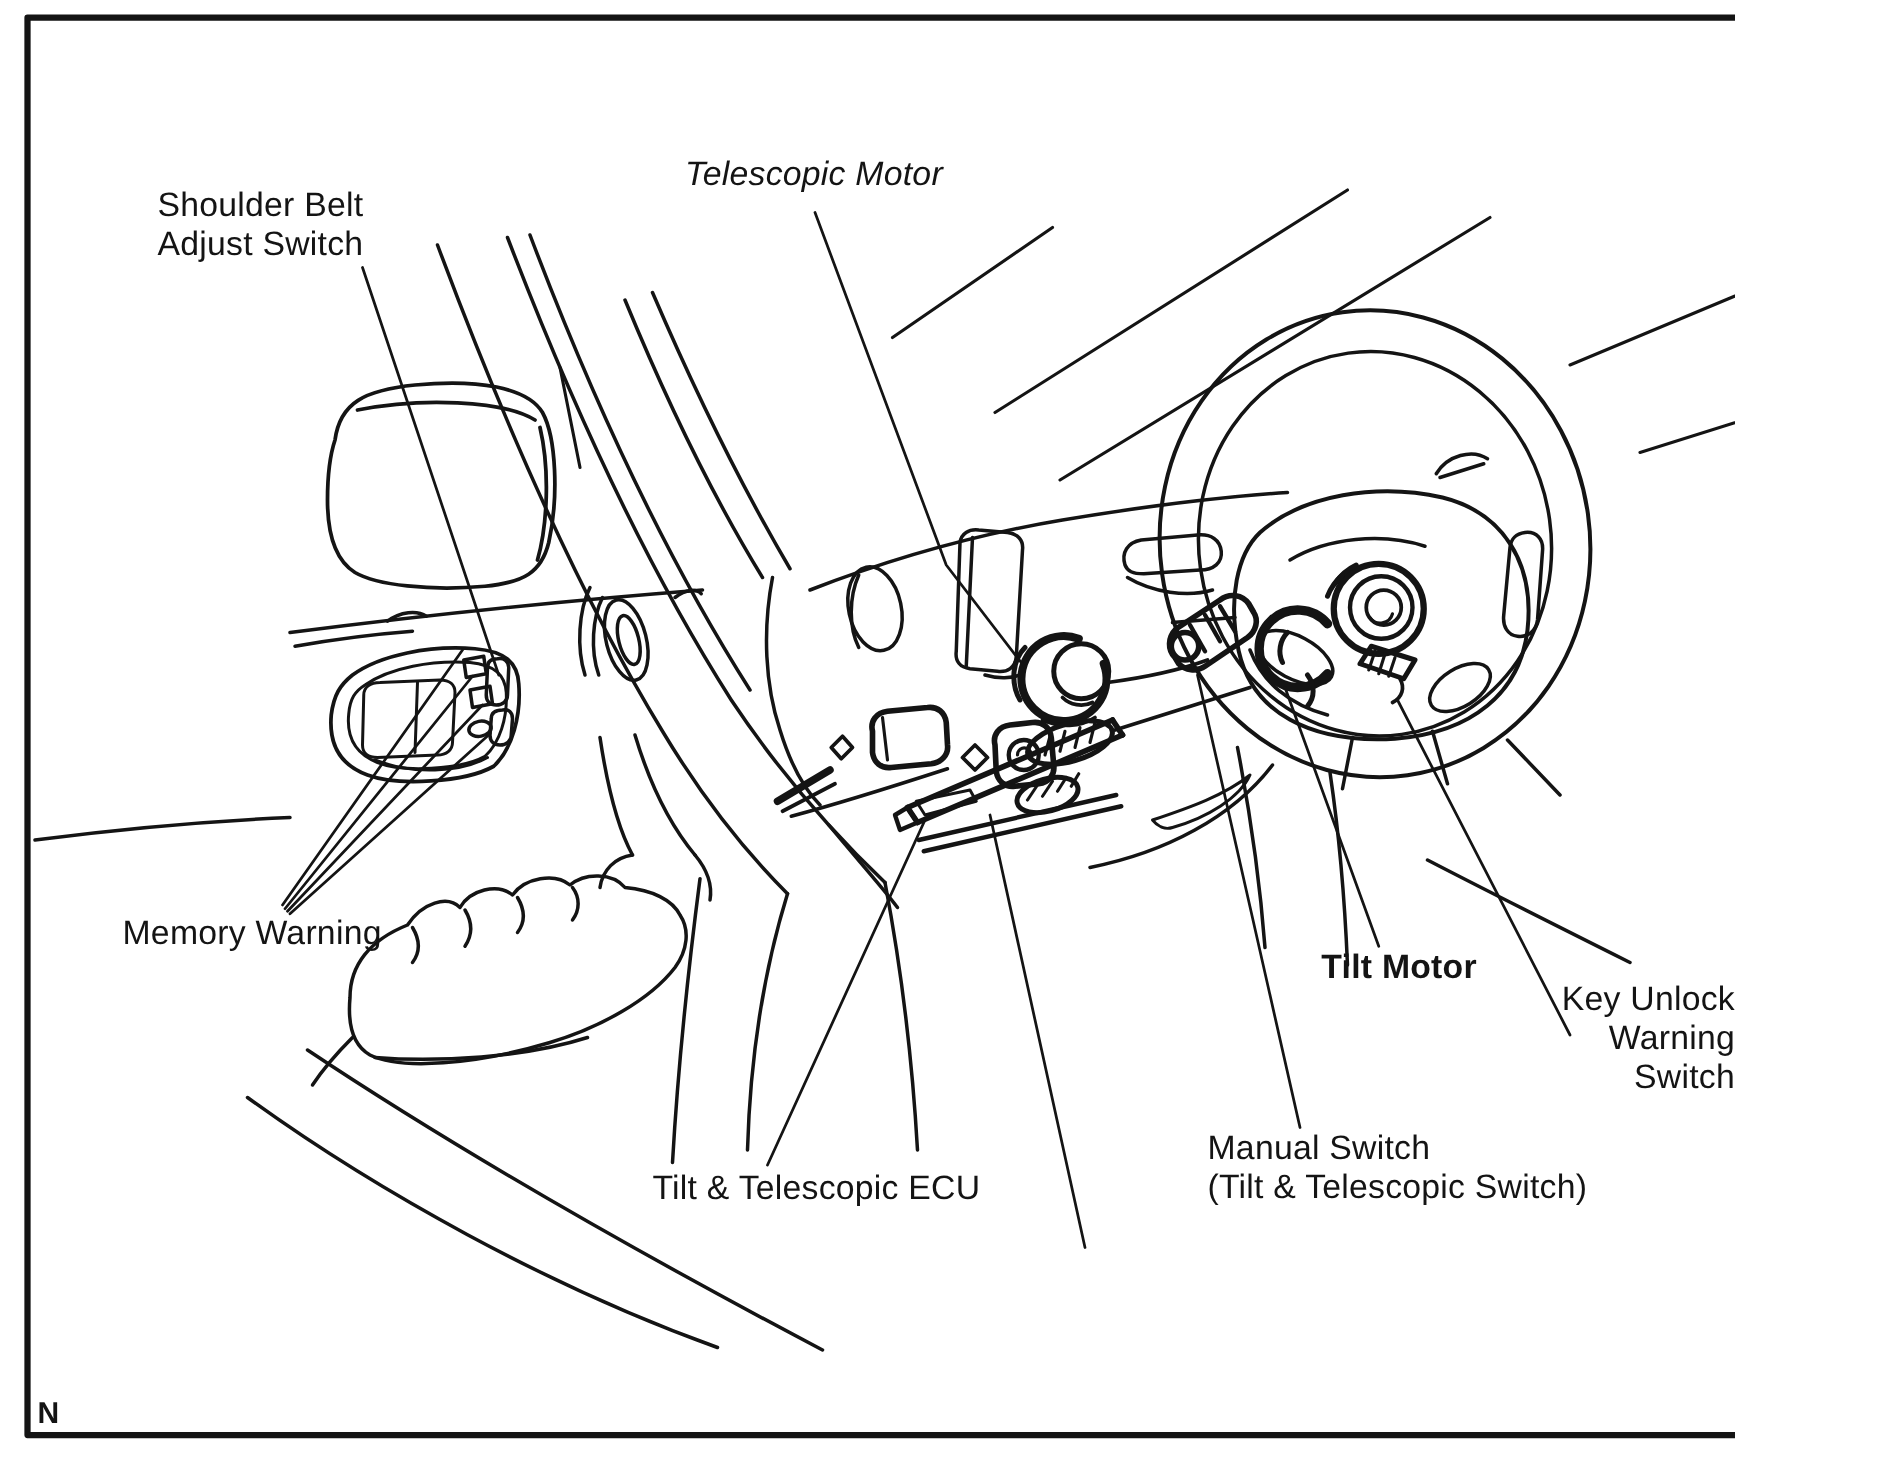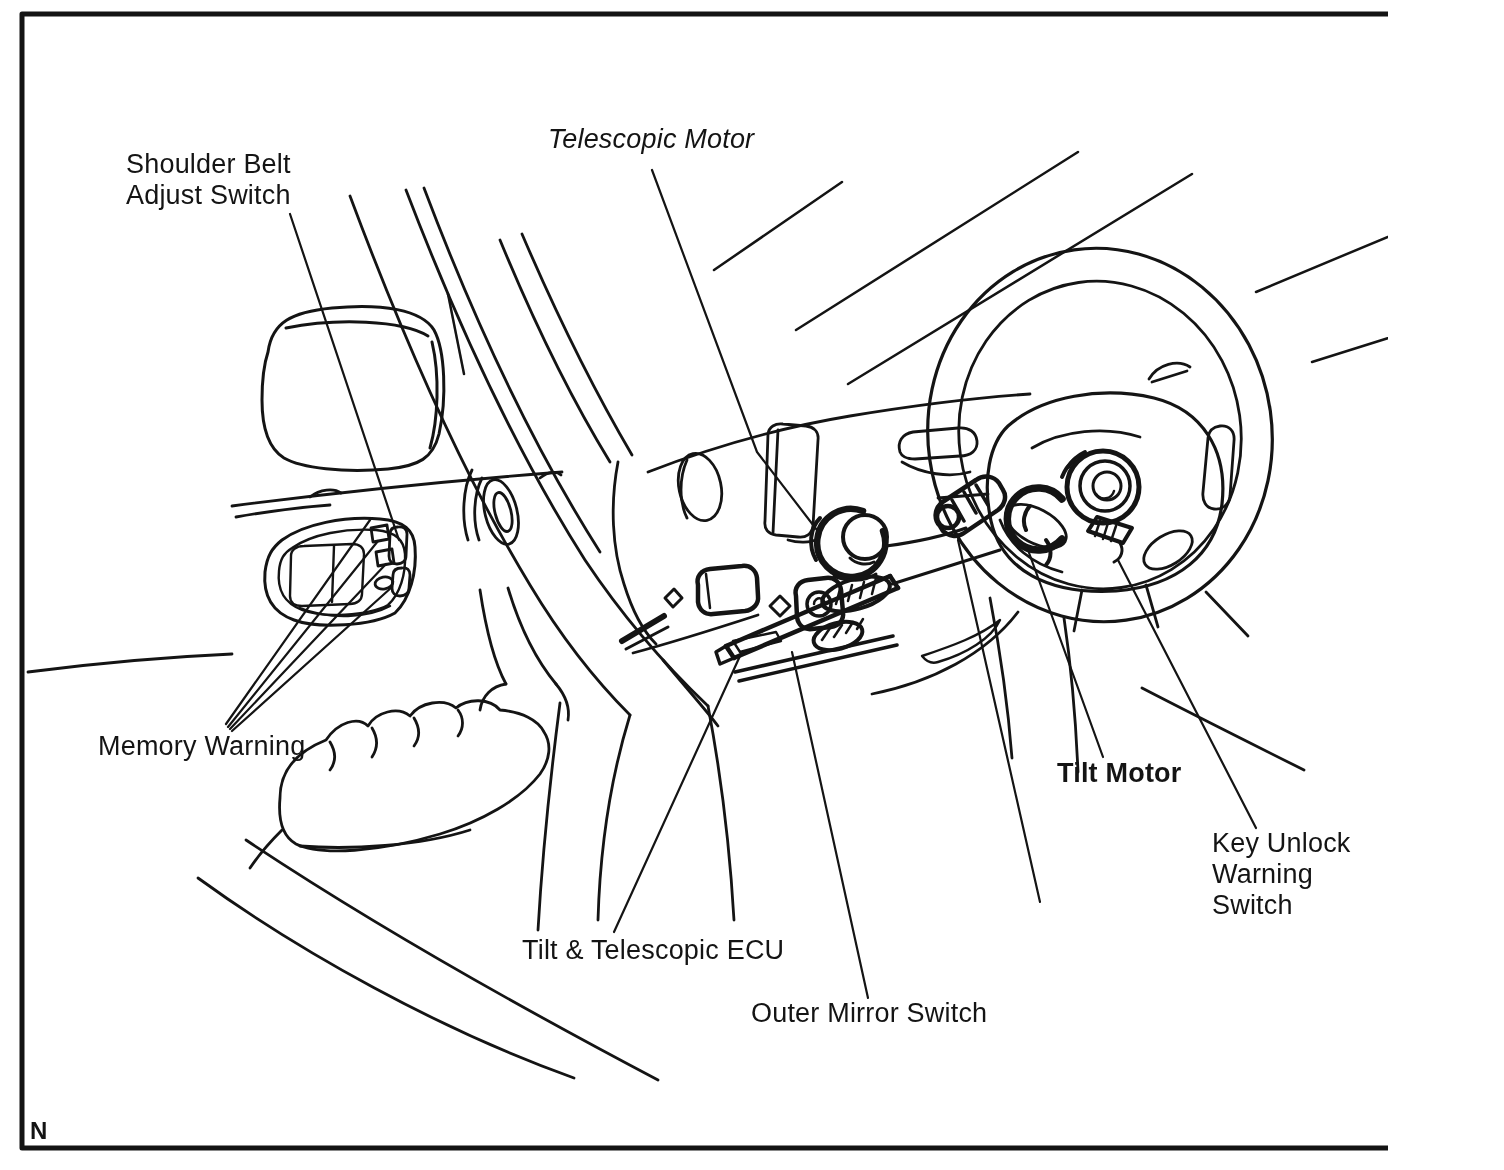--- a/index.html
+++ b/index.html
@@ -12,21 +12,21 @@
     position:absolute;font-size:27px;line-height:31px;white-space:pre-line;
     color:#141414;letter-spacing:0.2px;
   }
   .lbl-shoulder{left:126px;top:149px;}
   .lbl-telescopic{left:548px;top:124px;font-style:italic;}
   .lbl-memory{left:98px;top:731px;}
   .lbl-ecu{left:484px;top:935px;margin-left:38px;}
   .lbl-outer{left:751px;top:998px;}
   .lbl-manual{left:966px;top:903px;}
   .lbl-tiltmotor{left:1057px;top:758px;font-weight:bold;}
-  .lbl-keyunlock{left:1212px;top:828px;}
+  .lbl-keyunlock{left:1212px;top:784px;text-align:right;}
   .page-marker{position:absolute;left:30px;top:1117px;font-size:24px;font-weight:bold;}
   .figure-code{position:absolute;left:1388px;top:1128px;font-size:14px;}
 </style>
 </head>
 <body>
 
 <div class="canvas">
 
   <svg class="art" width="1504" height="1170" viewBox="0 0 1504 1170" fill="none" stroke="#141414" stroke-linecap="round" stroke-linejoin="round">
 
@@ -229,20 +229,21 @@
       <path d="M 1103,757 L 1028,550"></path>
       <path d="M 1256,828 L 1118,560"></path>
     </g>
   </svg>
 
   <div class="label lbl-shoulder">Shoulder Belt
 Adjust Switch</div>
   <div class="label lbl-telescopic">Telescopic Motor</div>
   <div class="label lbl-memory">Memory Warning</div>
   <div class="label lbl-ecu">Tilt &amp; Telescopic ECU</div>
-  <div class="label lbl-outer">Outer Mirror Switch</div>
+  <div class="label lbl-manual">Manual Switch
+(Tilt &amp; Telescopic Switch)</div>
   <div class="label lbl-tiltmotor">Tilt Motor</div>
   <div class="label lbl-keyunlock">Key Unlock
 Warning Switch</div>
 
   <div class="page-marker">N</div>
   <div class="figure-code">F06680</div>
 </div>
 
 </body></html>

